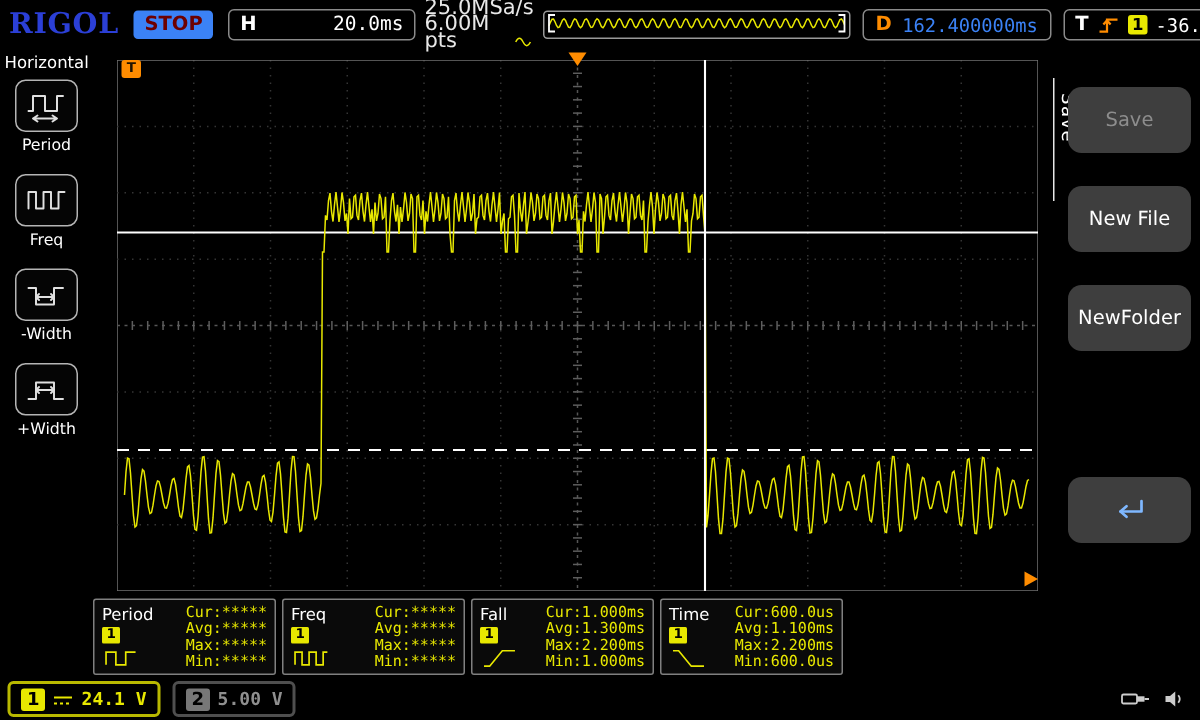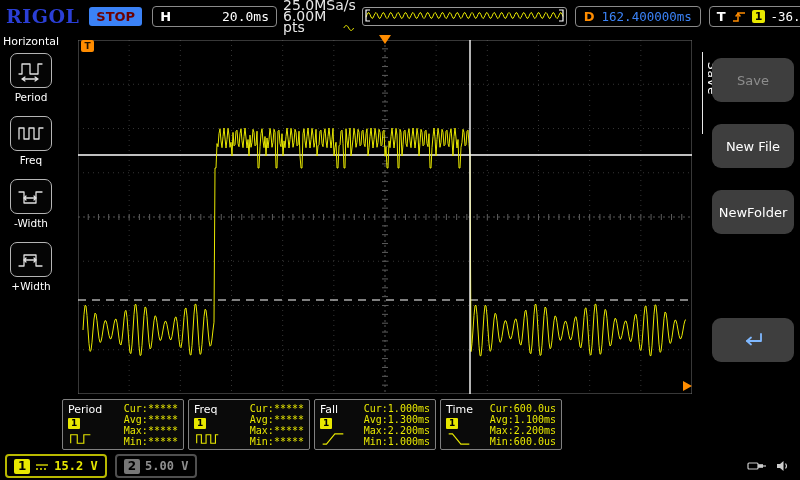--- a/index.html
+++ b/index.html
@@ -396,21 +396,21 @@
     </div>
   </section>
 
   <footer class="bottom-bar">
     <div class="ch-box ch1">
       <span class="ch-badge">1</span>
       <svg class="coupling" width="14" height="9" viewBox="0 0 14 9">
         <path d="M1,3 H13"></path>
           <path d="M1,7 H3 M5,7 H7 M9,7 H11"></path>
       </svg>
-      <span class="ch-scale">15.2 V</span>
+      <span class="ch-scale">24.1 V</span>
     </div>
     <div class="ch-box ch2">
       <span class="ch-badge">2</span>
       <span class="ch-scale">5.00 V</span>
     </div>
     <div class="sys-icons">
       <svg width="20" height="12" viewBox="0 0 20 12">
         <rect x="1" y="3" width="10" height="6" rx="1" fill="none" stroke="#ccc" stroke-width="1.2"></rect>
         <rect x="11" y="4.2" width="5" height="3.6" fill="#ccc"></rect>
         <path d="M16,6 H19" stroke="#ccc" stroke-width="1.2"></path>

